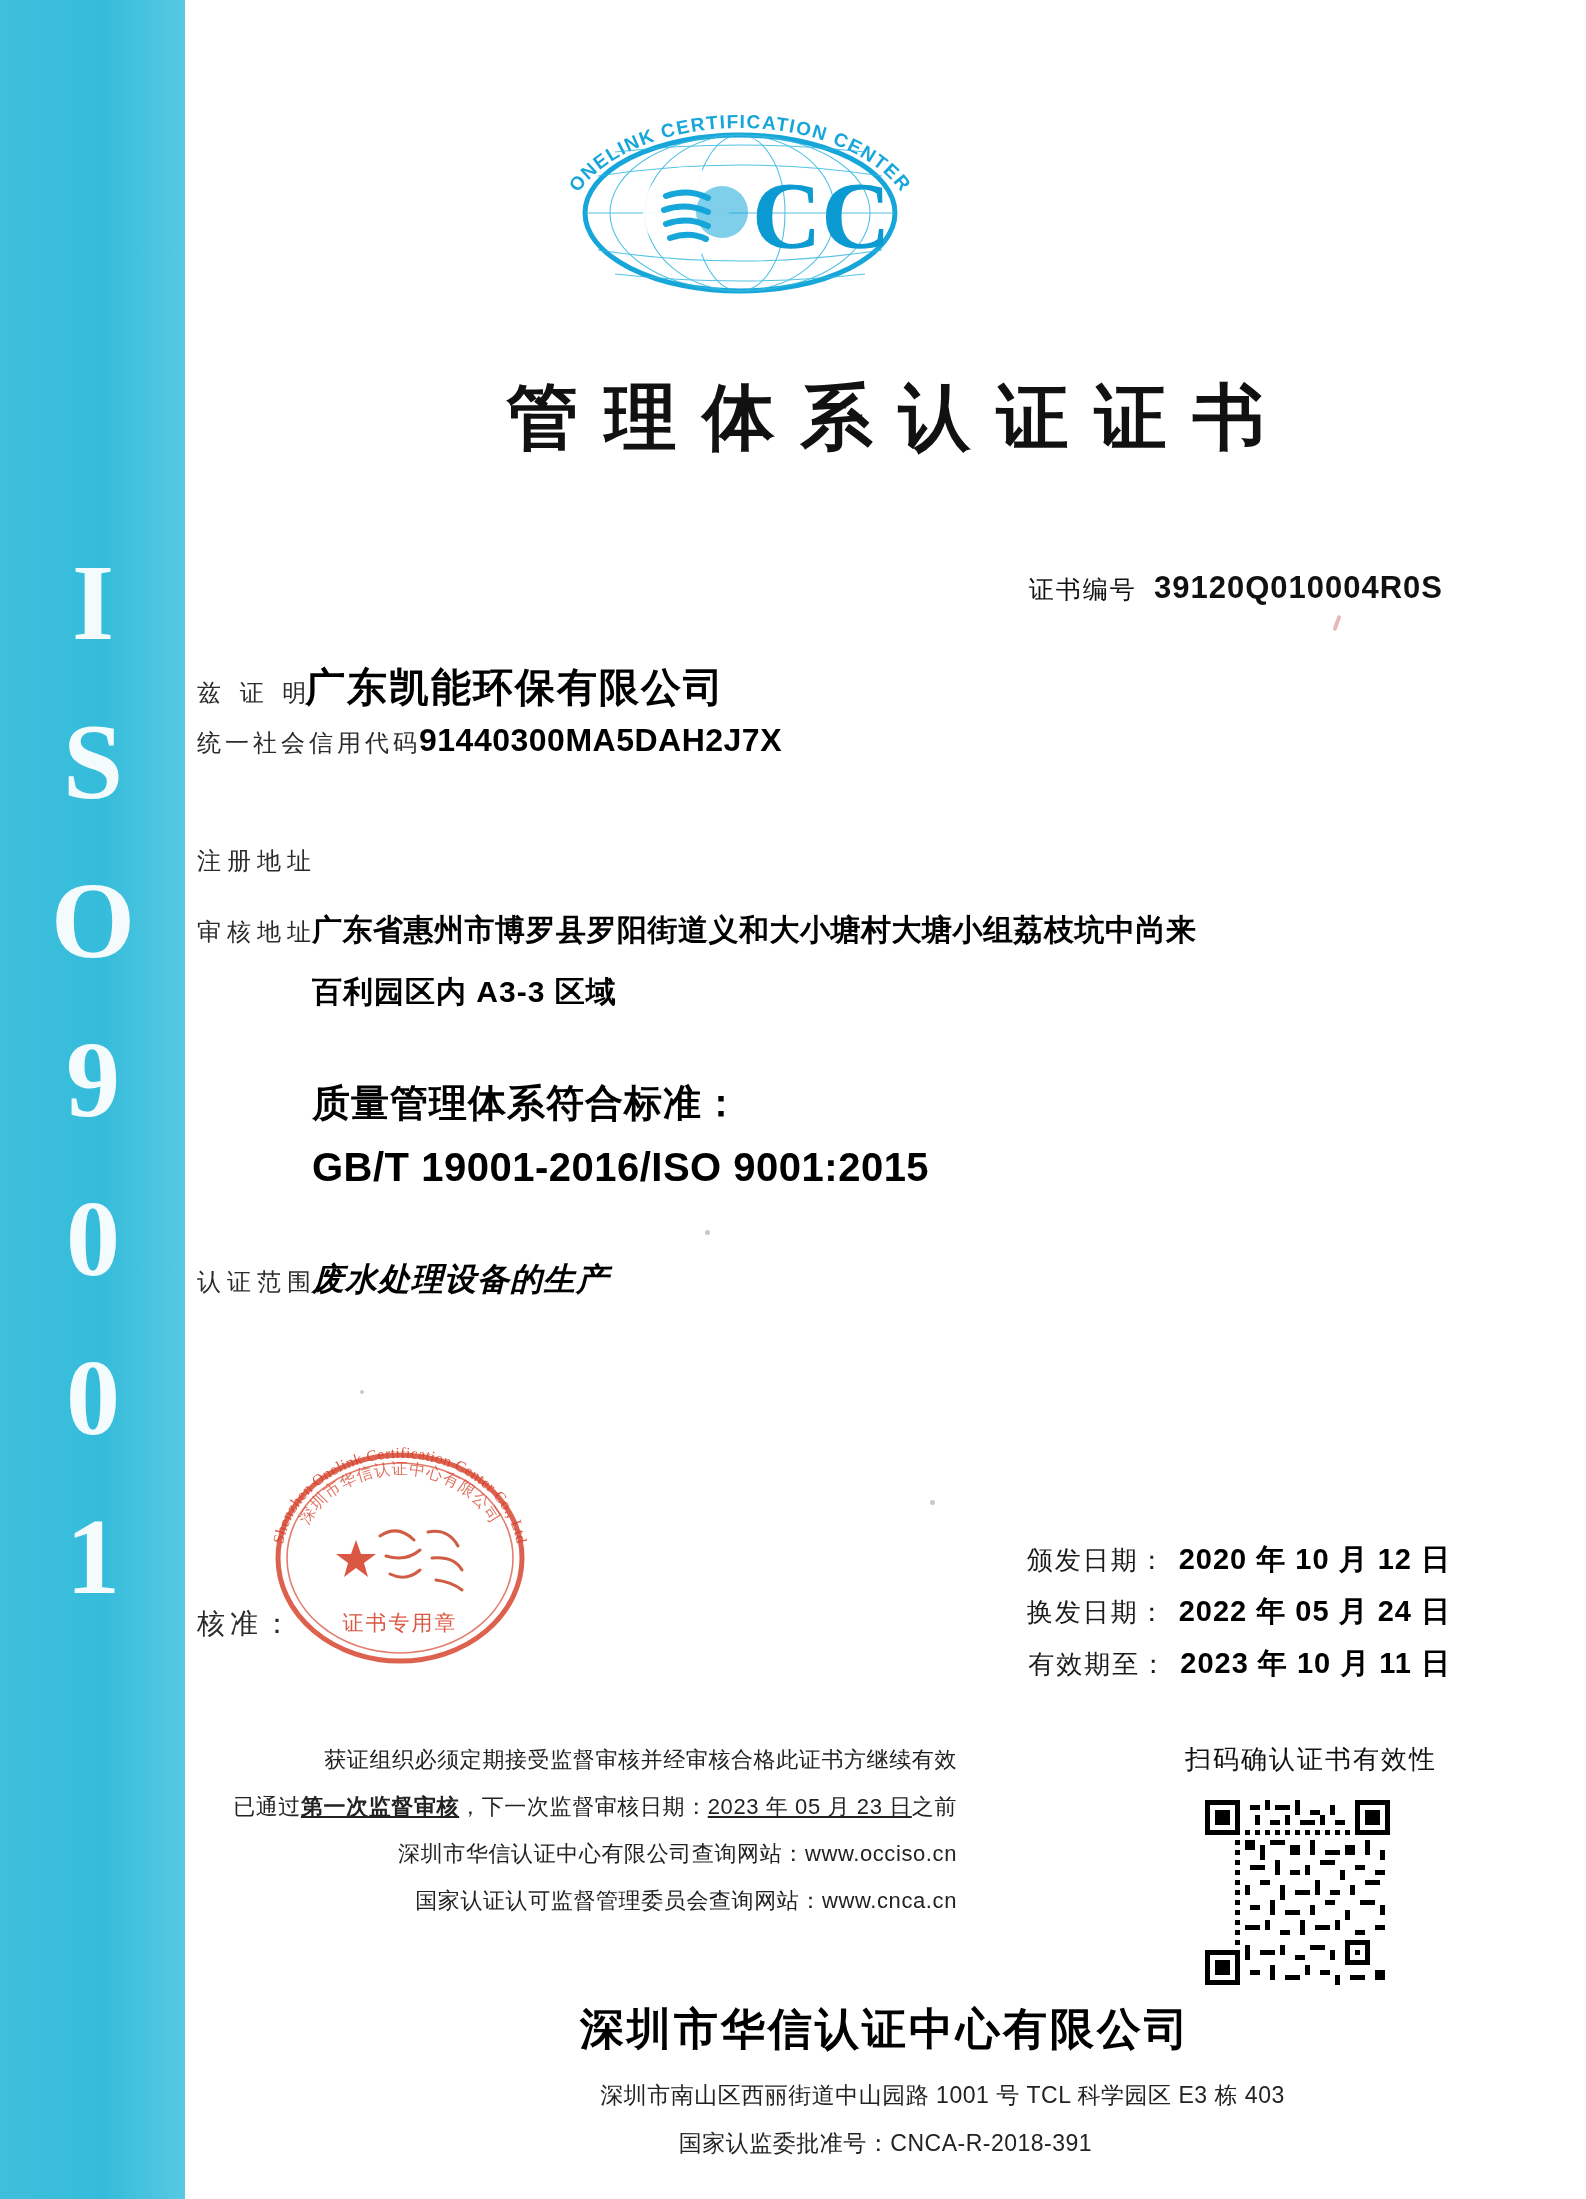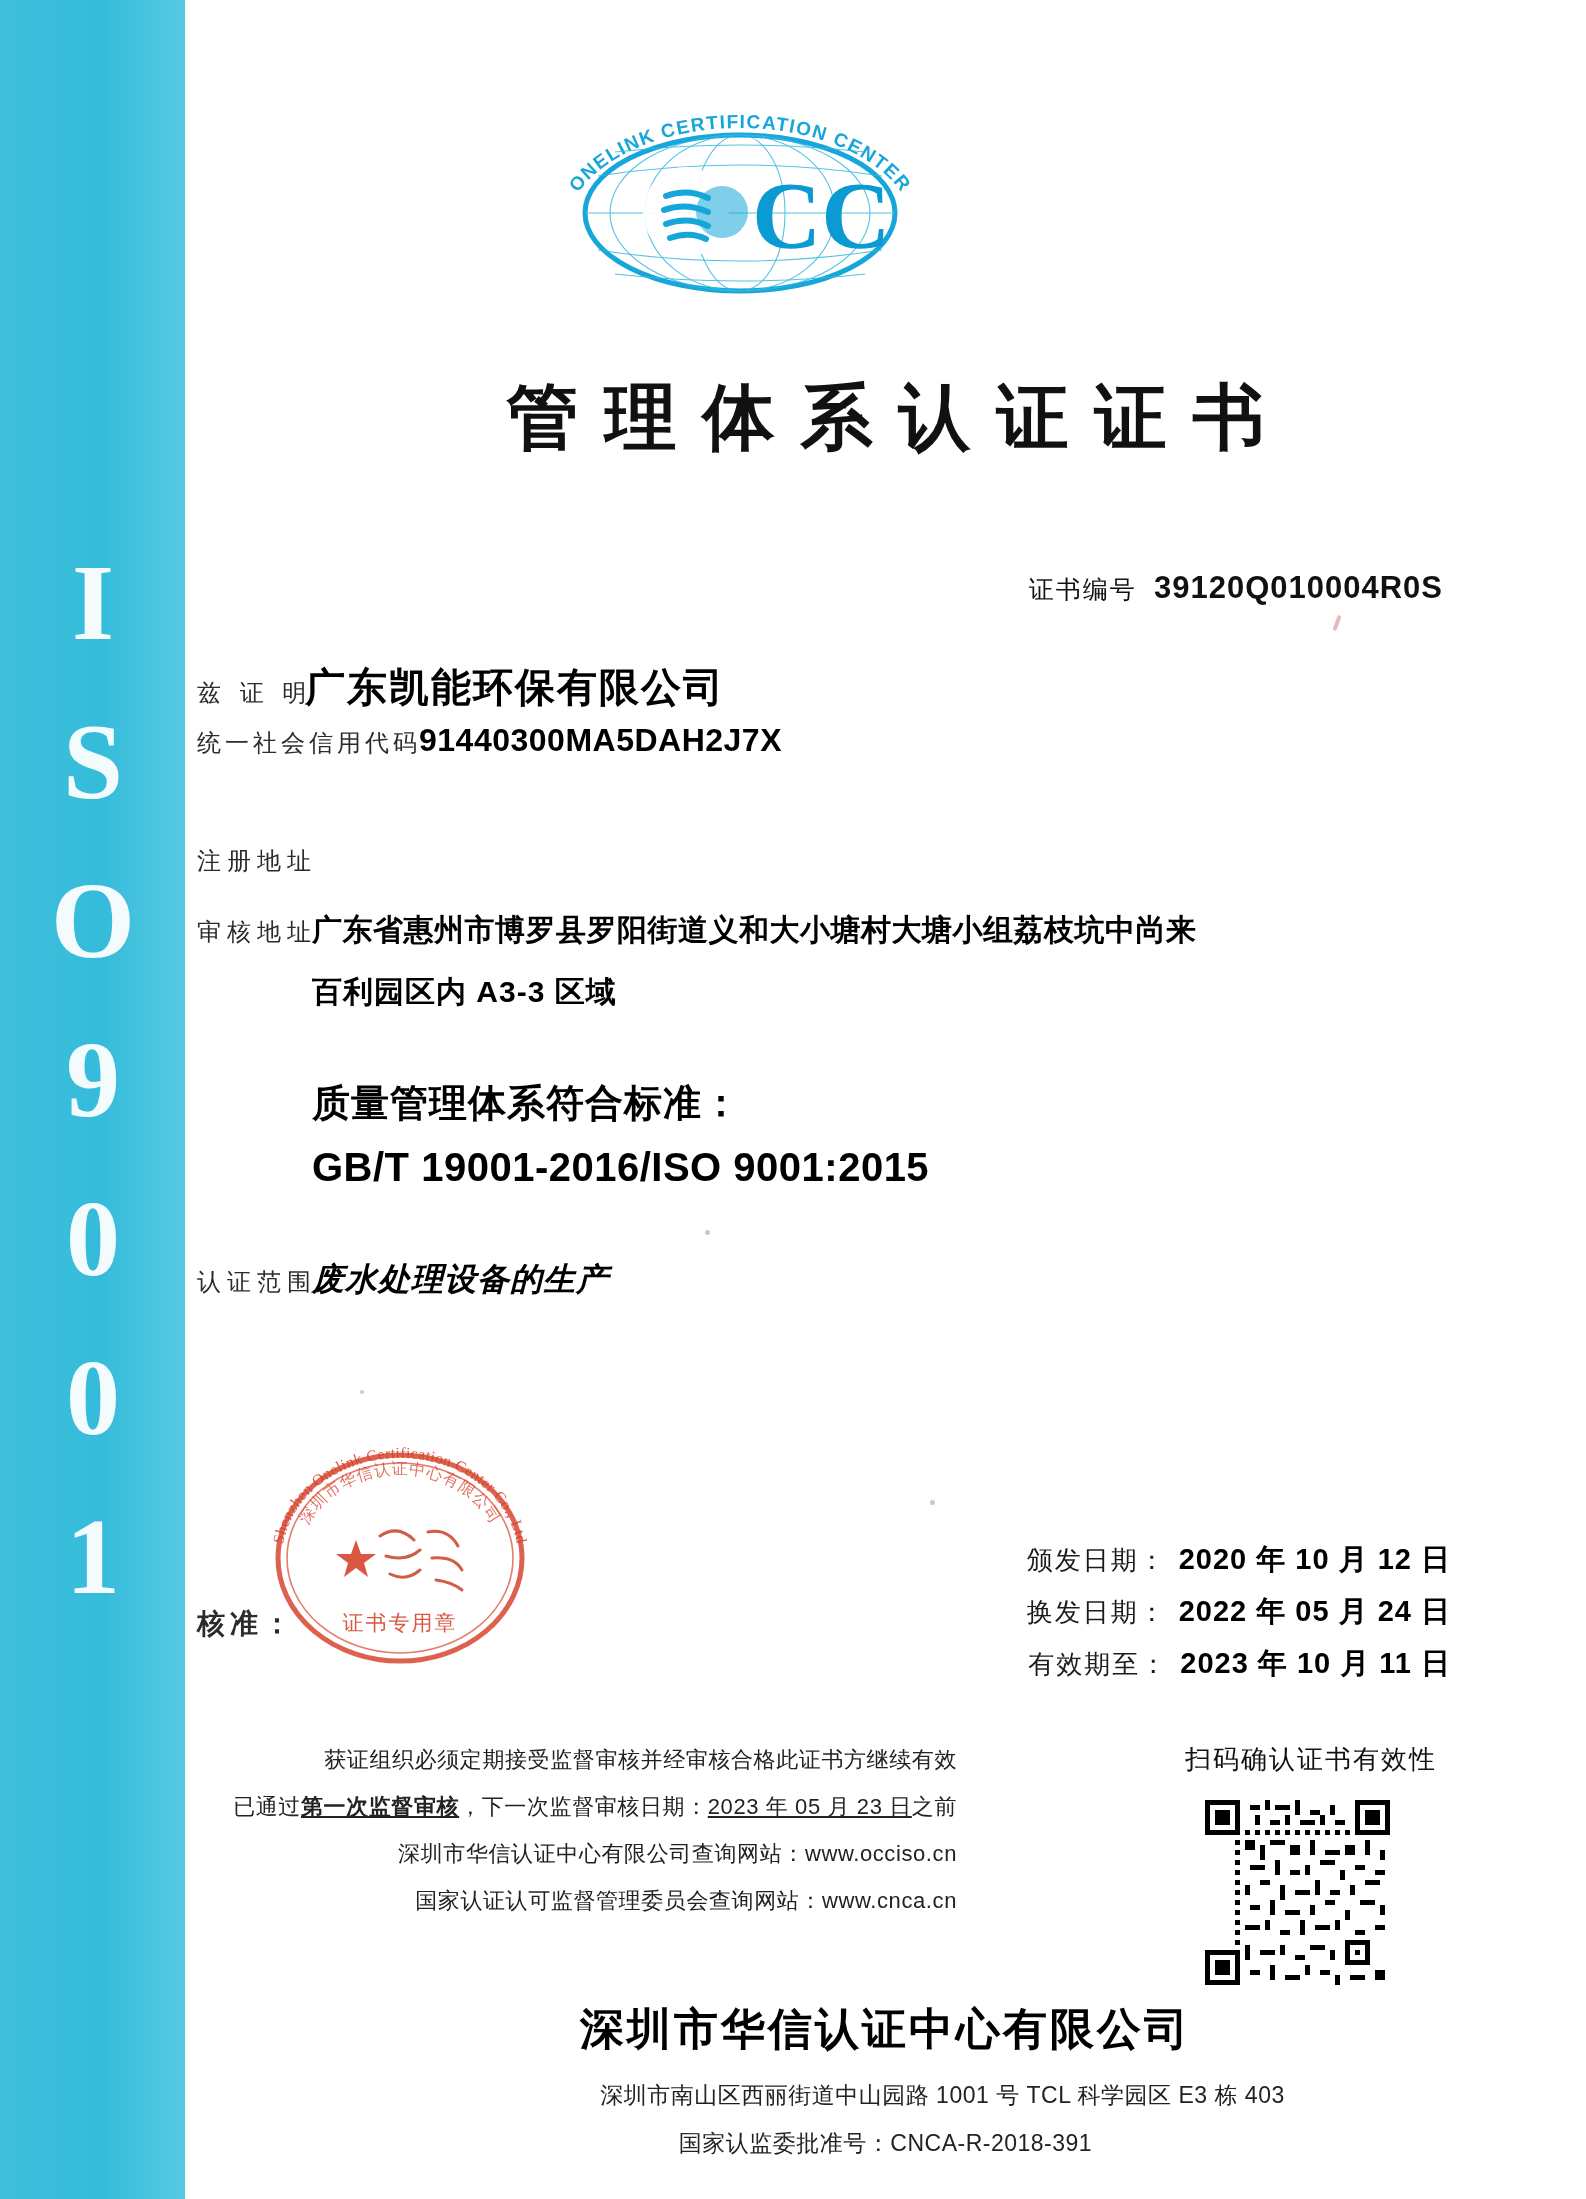--- a/index.html
+++ b/index.html
@@ -158,21 +158,20 @@
   .row-scope .field-value { font-size: 32px; letter-spacing: 1px; font-style: italic; }
 
   
   .approve-label {
     position: absolute;
     left: 12px;
     top: 1605px;
     font-size: 28px;
     letter-spacing: 5px;
     color: #2b2b2b;
-    font-weight: bold;
   }
   .seal {
     position: absolute;
     left: 75px;
     top: 1440px;
     width: 280px;
     height: 230px;
   }
 
   

